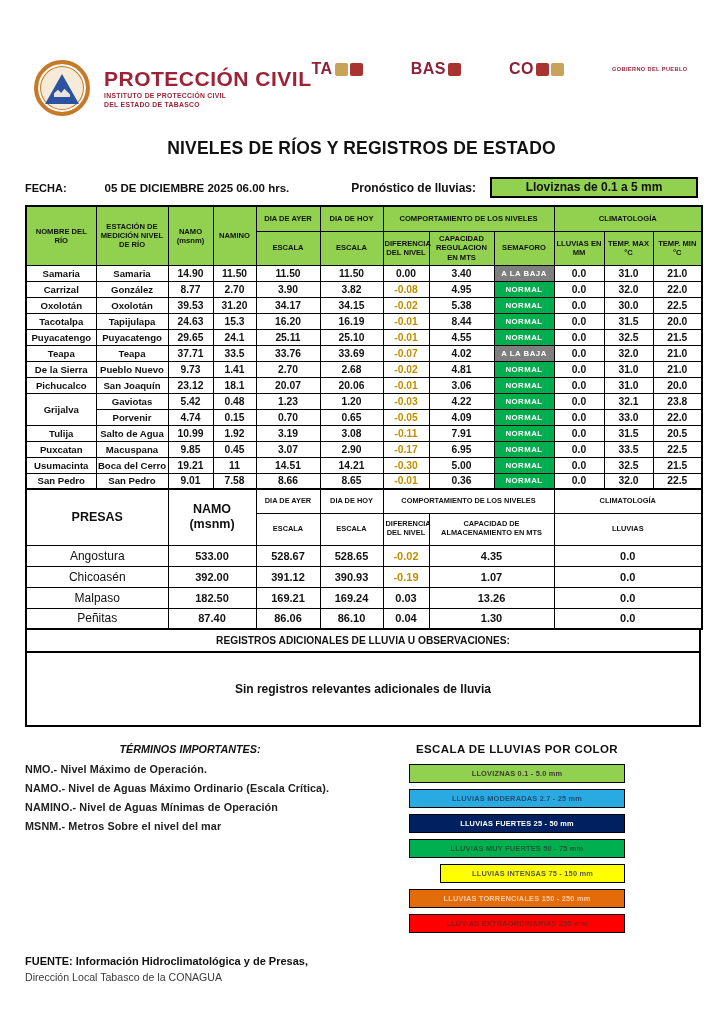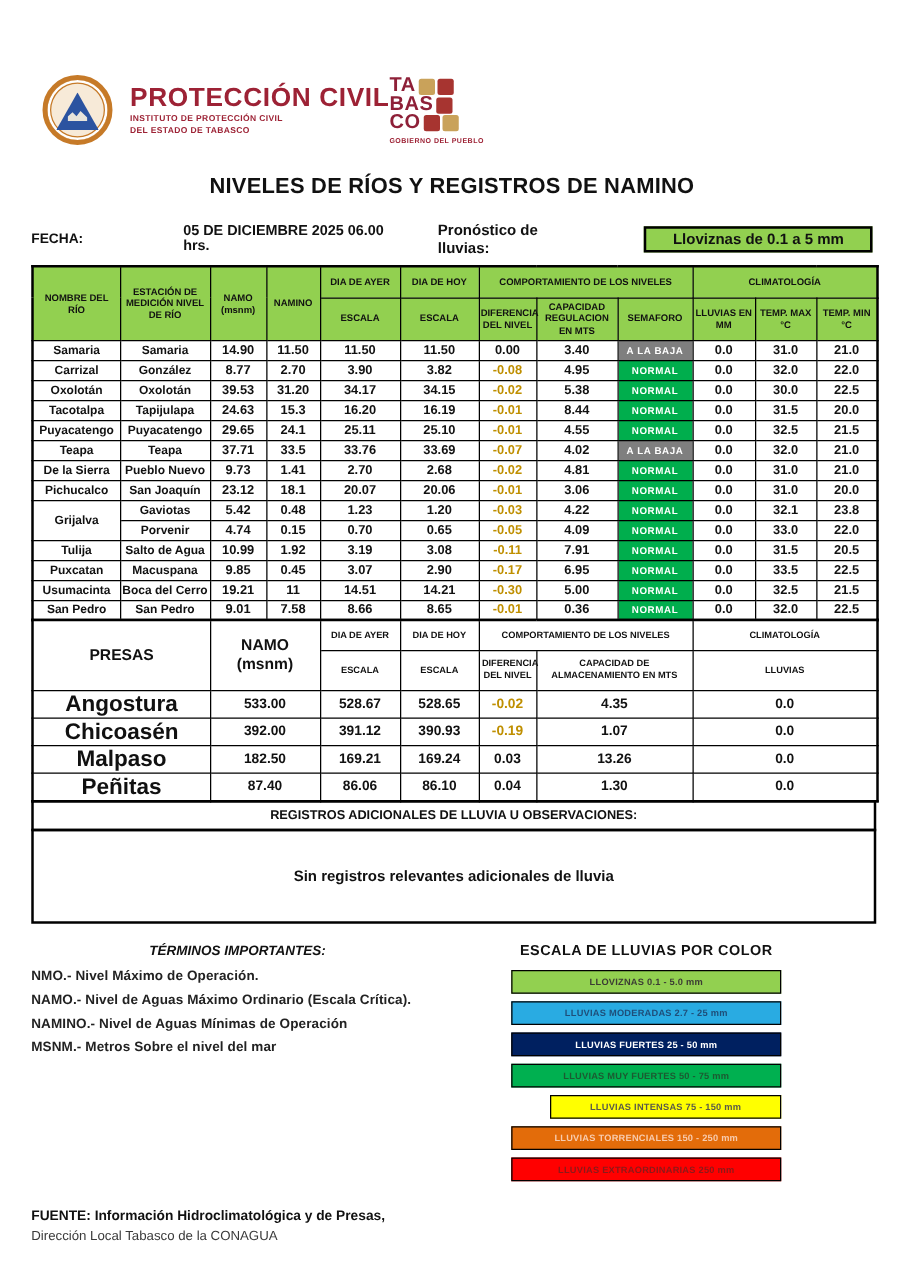--- a/index.html
+++ b/index.html
@@ -11,31 +11,31 @@
   .header { display: flex; align-items: flex-start; margin: 0 28px 0 34px; height: 62px; }
   .brand-left { display: flex; align-items: flex-start; gap: 14px; }
   .seal { width: 56px; height: 56px; border-radius: 50%; background: #f7ead8; border: 4px solid #c67a28; position: relative; box-shadow: inset 0 0 0 2px #fff, inset 0 0 0 3px #c67a28; }
   .seal-triangle { position: absolute; left: 50%; top: 52%; transform: translate(-50%,-50%); width: 34px; height: 30px;
       background: #2b53a0; clip-path: polygon(50% 0%, 0% 100%, 100% 100%); }
   .seal-triangle::after { content:""; position:absolute; left: 9px; top: 14px; width: 16px; height: 9px; background:#e8e4da; clip-path: polygon(0 60%, 25% 20%, 45% 55%, 65% 10%, 100% 70%, 100% 100%, 0 100%); }
   .brand-text { padding-top: 8px; }
   .brand-title { font-size: 21px; font-weight: 800; letter-spacing: 0.5px; color: #9d2235; line-height: 1; }
   .brand-sub { font-size: 6.8px; font-weight: 700; color: #9d2235; letter-spacing: 0.3px; margin-top: 3px; line-height: 1.2; }
   .brand-sub + .brand-sub { margin-top: 1px; }
-  .brand-right { display: flex; flex-direction: column; align-items: flex-start; padding-top: 2px; }
+  .brand-right { display: flex; flex-direction: row; align-items: flex-start; padding-top: 2px; gap: 48px; }
   .tab-line { display: flex; align-items: center; gap: 2px; line-height: 0.92; }
   .tab-word { font-size: 16px; font-weight: 800; color: #8e2038; letter-spacing: 0.5px; }
   .sq { width: 13px; height: 13px; border-radius: 2px; display: inline-block; }
   .sq.tan { background: #c9a25a; }
   .sq.red { background: #a73430; }
   .tab-caption { font-size: 5.6px; font-weight: 700; color: #9d2235; letter-spacing: 0.4px; margin-top: 4px; }
 
   
   .doc-title { text-align: center; font-size: 17.5px; font-weight: 800; color: #111; margin-top: 16px; letter-spacing: 0.2px; }
-  .meta-row { display: flex; align-items: center; margin: 18px 25px 0 25px; gap: 42px; }
+  .meta-row { display: flex; align-items: center; margin: 18px 25px 0 25px; }
   .fecha-label { font-weight: 800; font-size: 11px; }
   .fecha-value { font-weight: 800; font-size: 11.5px; margin-left: 38px; }
   .pronostico-label { font-weight: 800; font-size: 12px; margin-left: auto; }
   .pronostico-box { width: 208px; margin-left: 14px; background: #92d050; border: 2px solid #000; font-weight: 800; font-size: 12px; text-align: center; padding: 1px 0 2px; }
 
   
   table { border-collapse: collapse; table-layout: fixed; margin-left: 25px; }
   .rivers { margin-top: 7px; width: 676px; border: 2px solid #000; }
   .rivers th { background: #92d050; border: 1.5px solid #000; font-size: 7.6px; font-weight: 800; line-height: 1.2; padding: 1px 1px; text-align: center; }
   .rivers thead tr:first-child th { height: 25px; }
@@ -45,21 +45,21 @@
   td.neg { color: #bf8f00; }
   td.sem { color: #fff; font-size: 7.8px; font-weight: 800; letter-spacing: 0.5px; }
 
   .presas { margin-top: -2px; width: 676px; border: 2px solid #000; }
   .presas th { background: #fff; border: 1.5px solid #000; font-weight: 800; text-align: center; line-height: 1.2; padding: 1px 2px; }
   .presas th.big { font-size: 12.5px; }
   .presas th.small { font-size: 7.4px; }
   .presas thead tr:first-child th { height: 24px; }
   .presas thead tr:last-child th { height: 32px; }
   .presas td { border: 1.5px solid #000; font-size: 11px; font-weight: 700; text-align: center; height: 21px; }
-  .presas td.presa-name { font-size: 18px; font-weight: 700; }
+  .presas td.presa-name { font-size: 12px; font-weight: 400; }
   .presas td.neg { color: #bf8f00; }
 
   
   .block { width: 676px; margin-left: 25px; border: 2px solid #000; }
   .registros-title { margin-top: -2px; text-align: center; font-weight: 800; font-size: 10.2px; padding: 5px 0; }
   .obs-area { margin-top: -2px; height: 76px; display: flex; align-items: center; justify-content: center; }
   .obs-text { font-weight: 800; font-size: 12px; }
   .green-band { margin-top: -2px; background: #92d050; text-align: center; font-size: 9.6px; color: #4c4c44; padding: 6px 30px 7px; line-height: 1.8; }
 
   
@@ -104,21 +104,21 @@
       </div>
       <div class="tab-line">
         <span class="tab-word">CO</span>
         <span class="sq red"></span>
         <span class="sq tan"></span>
       </div>
       <div class="tab-caption">GOBIERNO DEL PUEBLO</div>
     </div>
   </div>
 
-  <h1 class="doc-title">NIVELES DE RÍOS Y REGISTROS DE NAMINO</h1>
+  <h1 class="doc-title">NIVELES DE RÍOS Y REGISTROS DE ESTADO</h1>
 
   <div class="meta-row">
     <span class="fecha-label">FECHA:</span>
     <span class="fecha-value">05 DE DICIEMBRE 2025   06.00  hrs.</span>
     <span class="pronostico-label">Pronóstico de lluvias:</span>
     <span class="pronostico-box">Lloviznas de 0.1 a 5 mm</span>
   </div>
 
   <table class="rivers">
     <colgroup>

